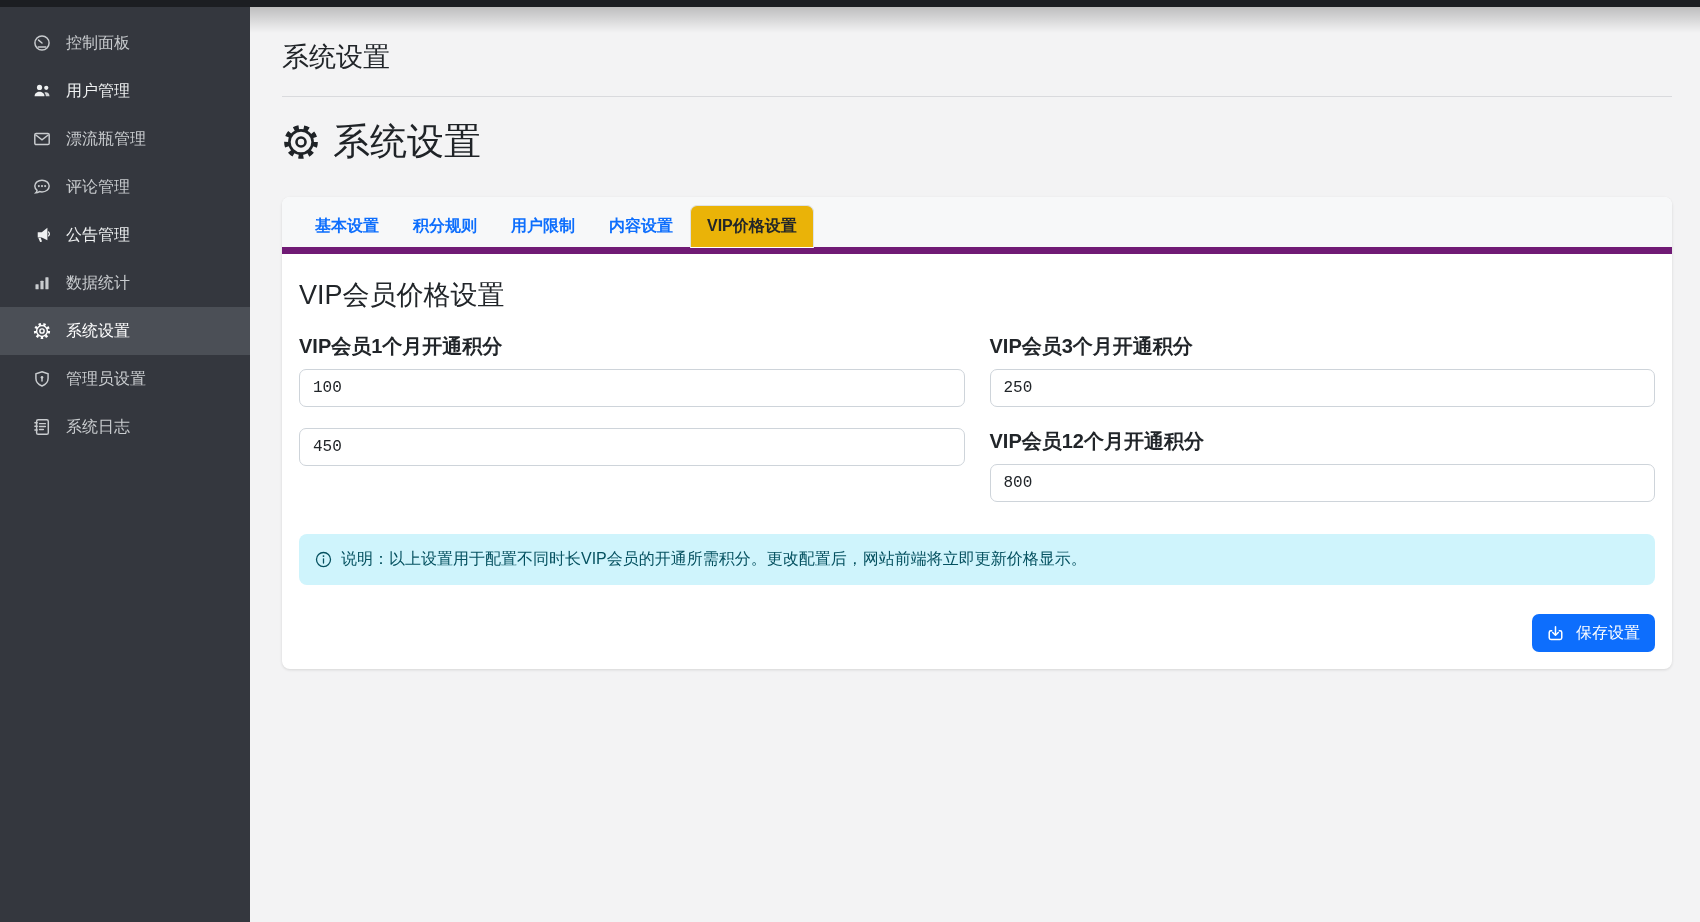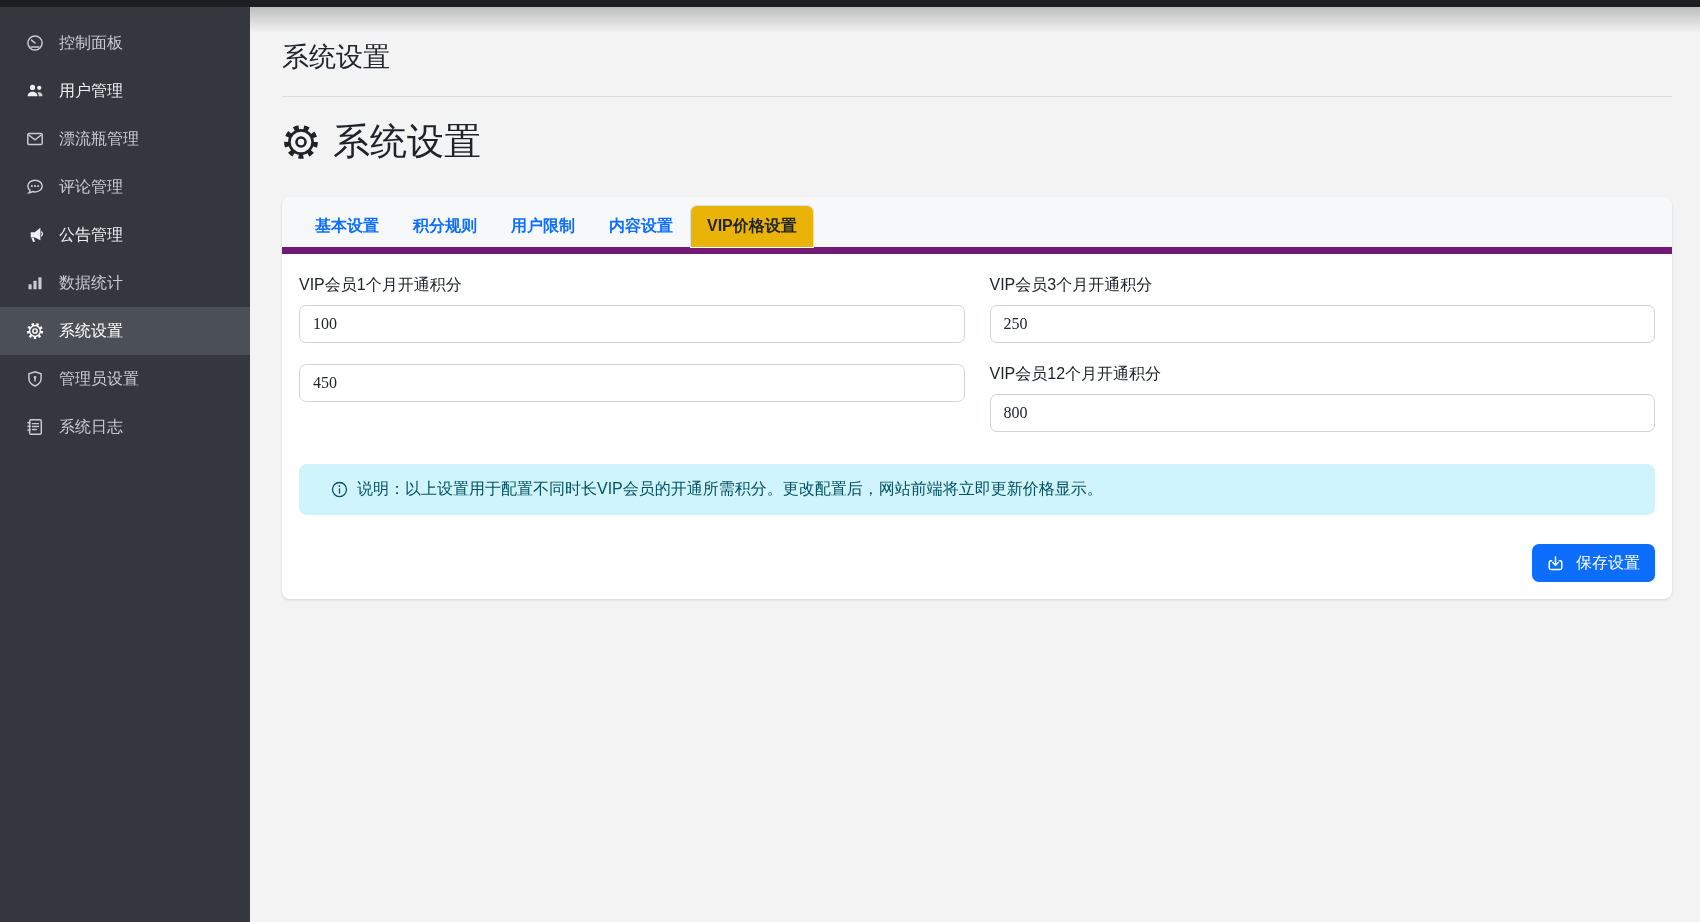--- a/index.html
+++ b/index.html
@@ -9,21 +9,21 @@
     background:#f3f3f4; font-family:"Liberation Sans", sans-serif;
   }
   .topbar { position:absolute; top:0; left:0; right:0; height:7px; background:#1c1e22; z-index:30; }
 
   
   .sidebar {
     position:absolute; top:0; left:0; width:250px; height:100%;
     background:#34373e; padding-top:19px; z-index:10;
   }
   .side-item {
-    height:48px; display:flex; align-items:center; padding:0 16px 0 26px;
+    height:48px; display:flex; align-items:center; padding:0 16px 0 33px;
     color:#c9cccf; font-size:16px; cursor:pointer; white-space:nowrap;
   }
   .side-item .sicon { width:18px; height:18px; margin-right:15px; display:inline-flex; flex:0 0 auto; }
   .side-item .sicon svg { width:100%; height:100%; }
   .side-item.bright { color:#eef0f1; }
   .side-item.active { background:#4b4f56; color:#ffffff; }
 
   
   .main { position:absolute; left:250px; top:7px; right:0; bottom:0; padding:0 28px 0 32px; }
   .main::before {
@@ -47,29 +47,29 @@
     font-size:16px; font-weight:bold; color:#0d6efd; padding:10px 16px;
     border:1px solid transparent; border-radius:7px 7px 0 0; margin-bottom:-1px; cursor:pointer;
     white-space:nowrap;
   }
   .tab.active { color:#212529; background:#eab308; border-color:#dee2e6 #dee2e6 #ffffff; }
 
   .card-body { padding:21px 17px 17px; }
   .section-title { font-size:27px; font-weight:500; color:#212529; margin:2px 0 20px; }
 
   .form-grid { display:grid; grid-template-columns:1fr 1fr; column-gap:25px; row-gap:21px; }
-  .field label { display:block; font-size:16px; color:#212529; margin-bottom:9px; }
+  .field label { display:block; font-size:20px; color:#212529; margin-bottom:9px;font-weight:bold; }
   .form-input {
     width:100%; height:38px; border:1px solid #ced4da; border-radius:7px;
-    padding:0 13px; font-size:16px; color:#212529; font-family:Liberation Serif, serif; background:#fff; outline:none;
+    padding:0 13px; font-size:16px; color:#212529; font-family:Liberation Mono, monospace; background:#fff; outline:none;
   }
 
   .alert {
     margin-top:32px; background:#cff4fc; color:#055160; border-radius:8px;
-    padding:15px 32px; font-size:16px; display:flex; align-items:center; gap:9px;
+    padding:15px 16px; font-size:16px; display:flex; align-items:center; gap:9px;
   }
   .alert .aicon { width:17px; height:17px; flex:0 0 auto; display:inline-flex; }
   .alert .aicon svg { width:100%; height:100%; }
 
   .actions { display:flex; justify-content:flex-end; margin-top:29px; }
   .btn-primary {
     display:inline-flex; align-items:center; gap:12px; background:#0d6efd; color:#fff;
     border:none; border-radius:7px; padding:0 15px; height:38px; font-size:16px;
     font-family:inherit; cursor:pointer;
   }
@@ -205,20 +205,21 @@
 
       <div class="card-header">
         <div class="tab">基本设置</div>
         <div class="tab">积分规则</div>
         <div class="tab">用户限制</div>
         <div class="tab">内容设置</div>
         <div class="tab active">VIP价格设置</div>
       </div>
 
       <div class="card-body">
+        <h2 class="section-title">VIP会员价格设置</h2>
 
         <div class="form-grid">
           <div class="field">
             <label>VIP会员1个月开通积分</label>
             <input type="text" class="form-input" value="100" style="">
           </div>
           <div class="field">
             <label>VIP会员3个月开通积分</label>
             <input type="text" class="form-input" value="250" style="">
           </div>

